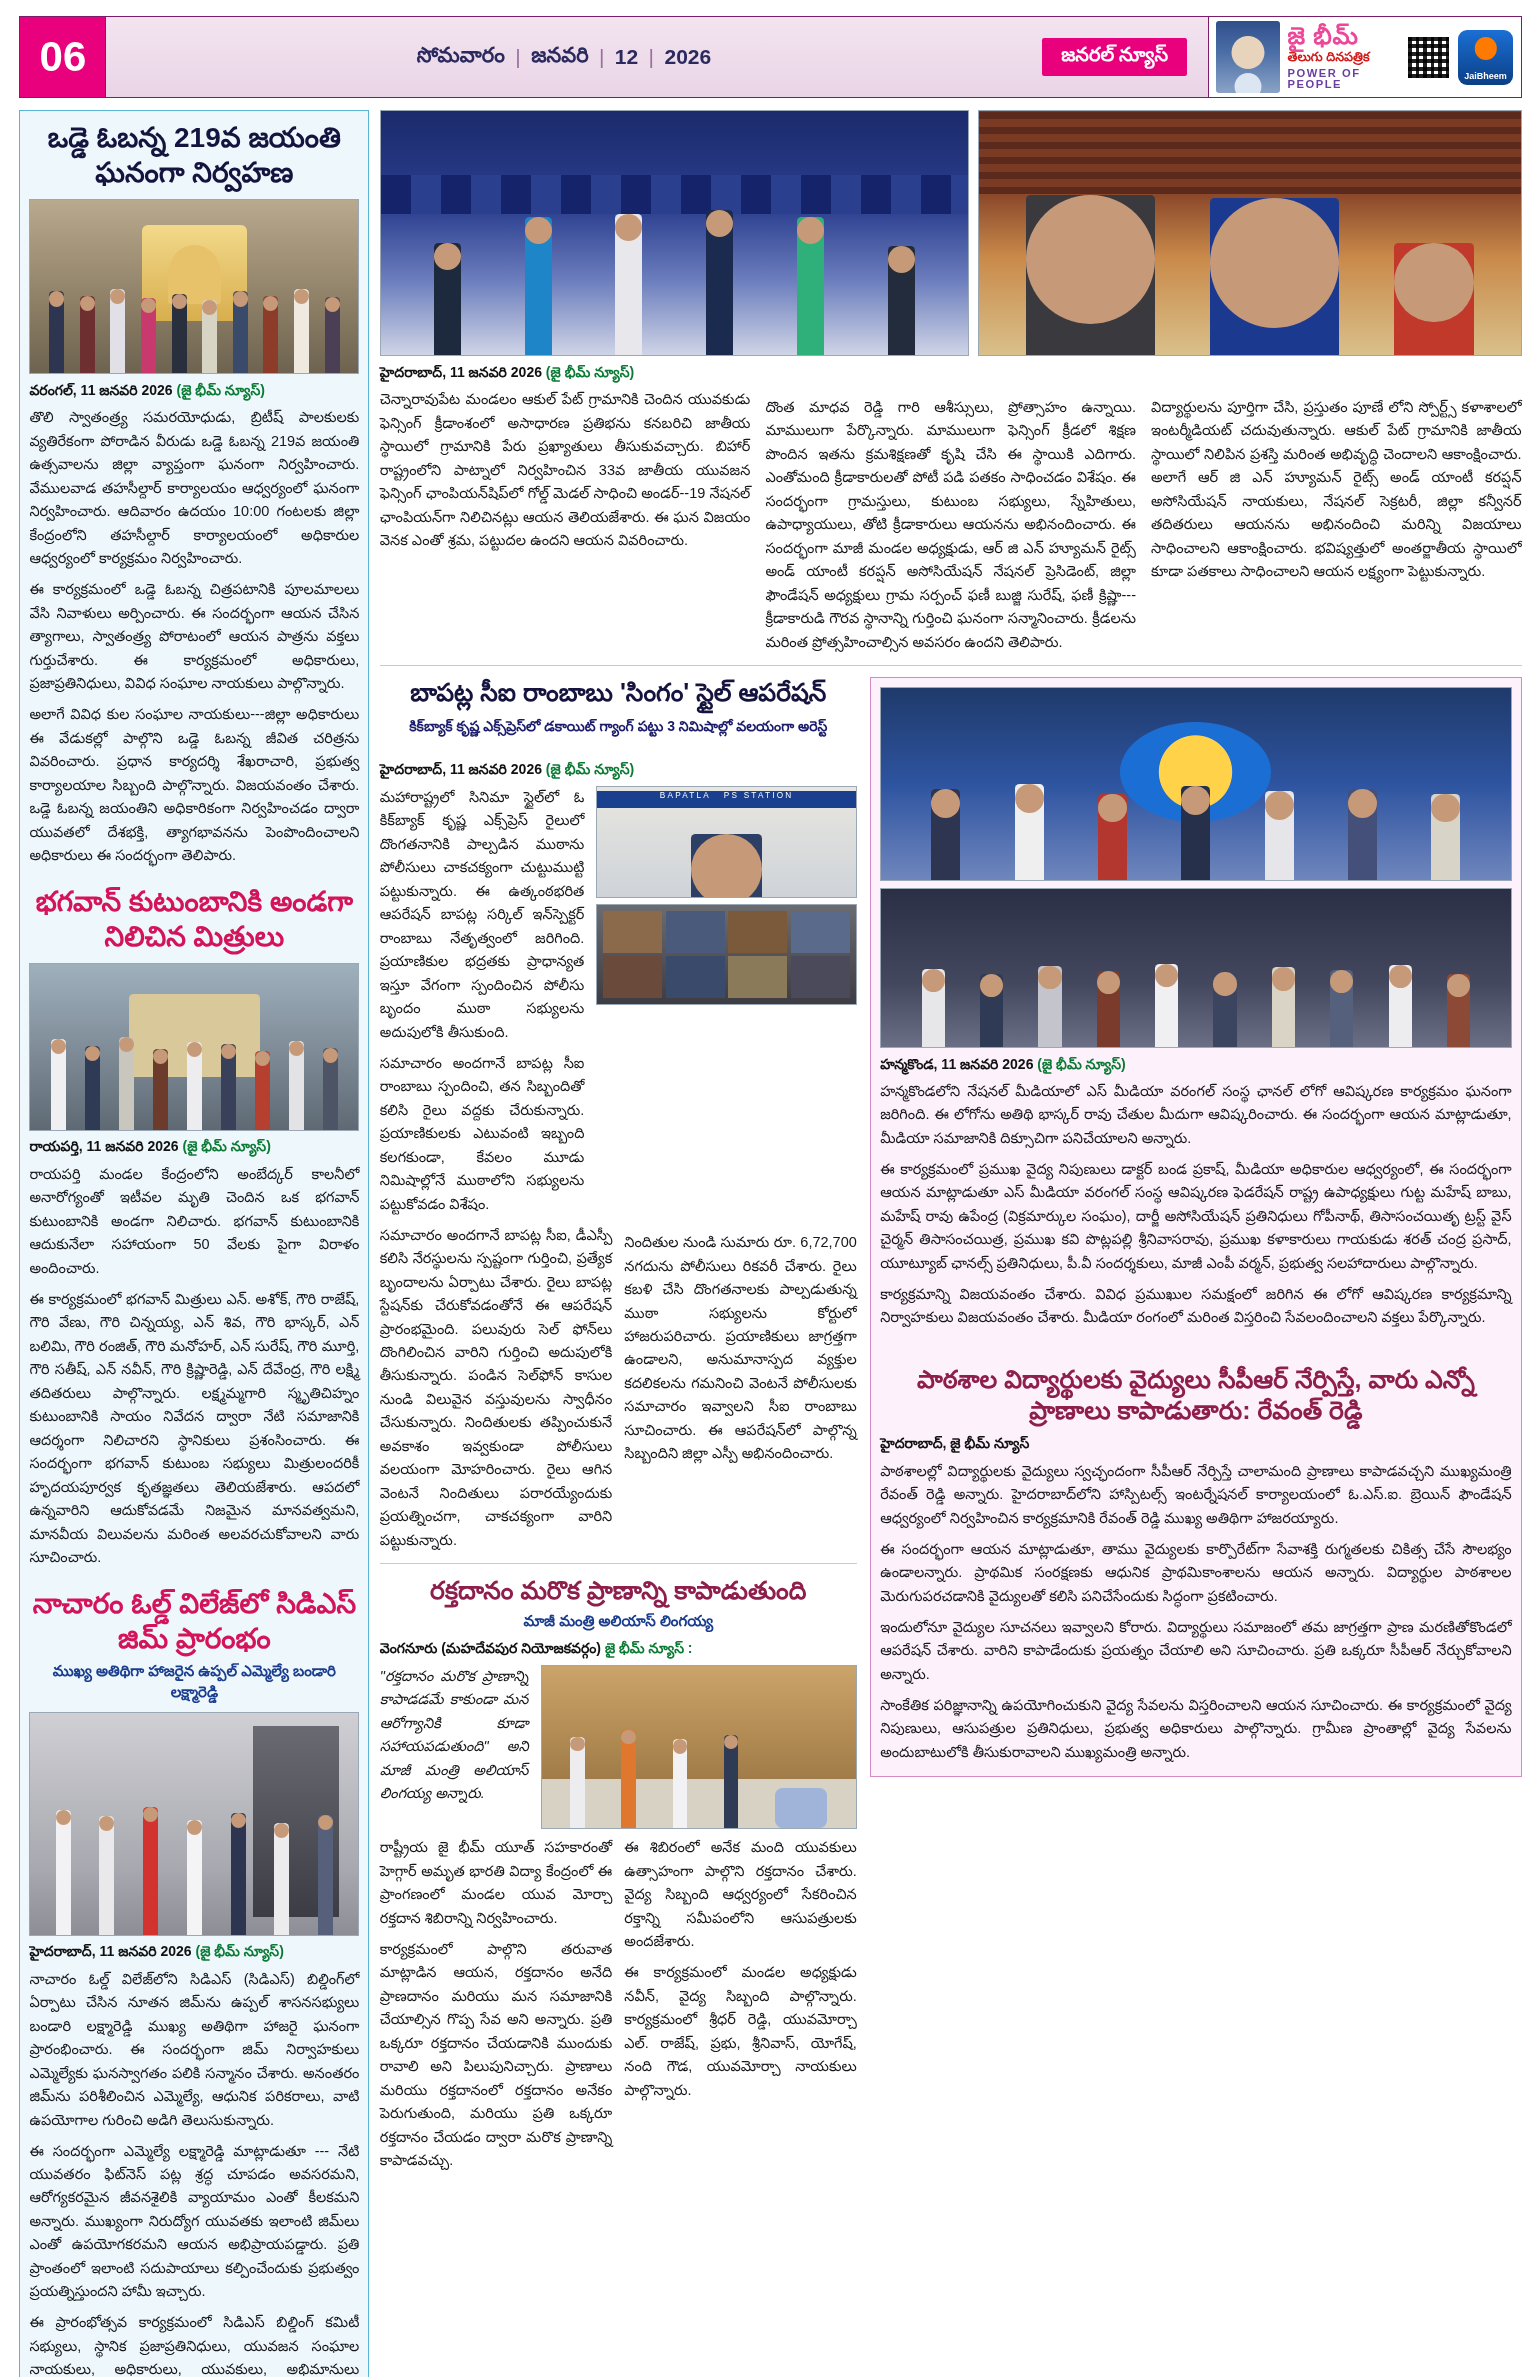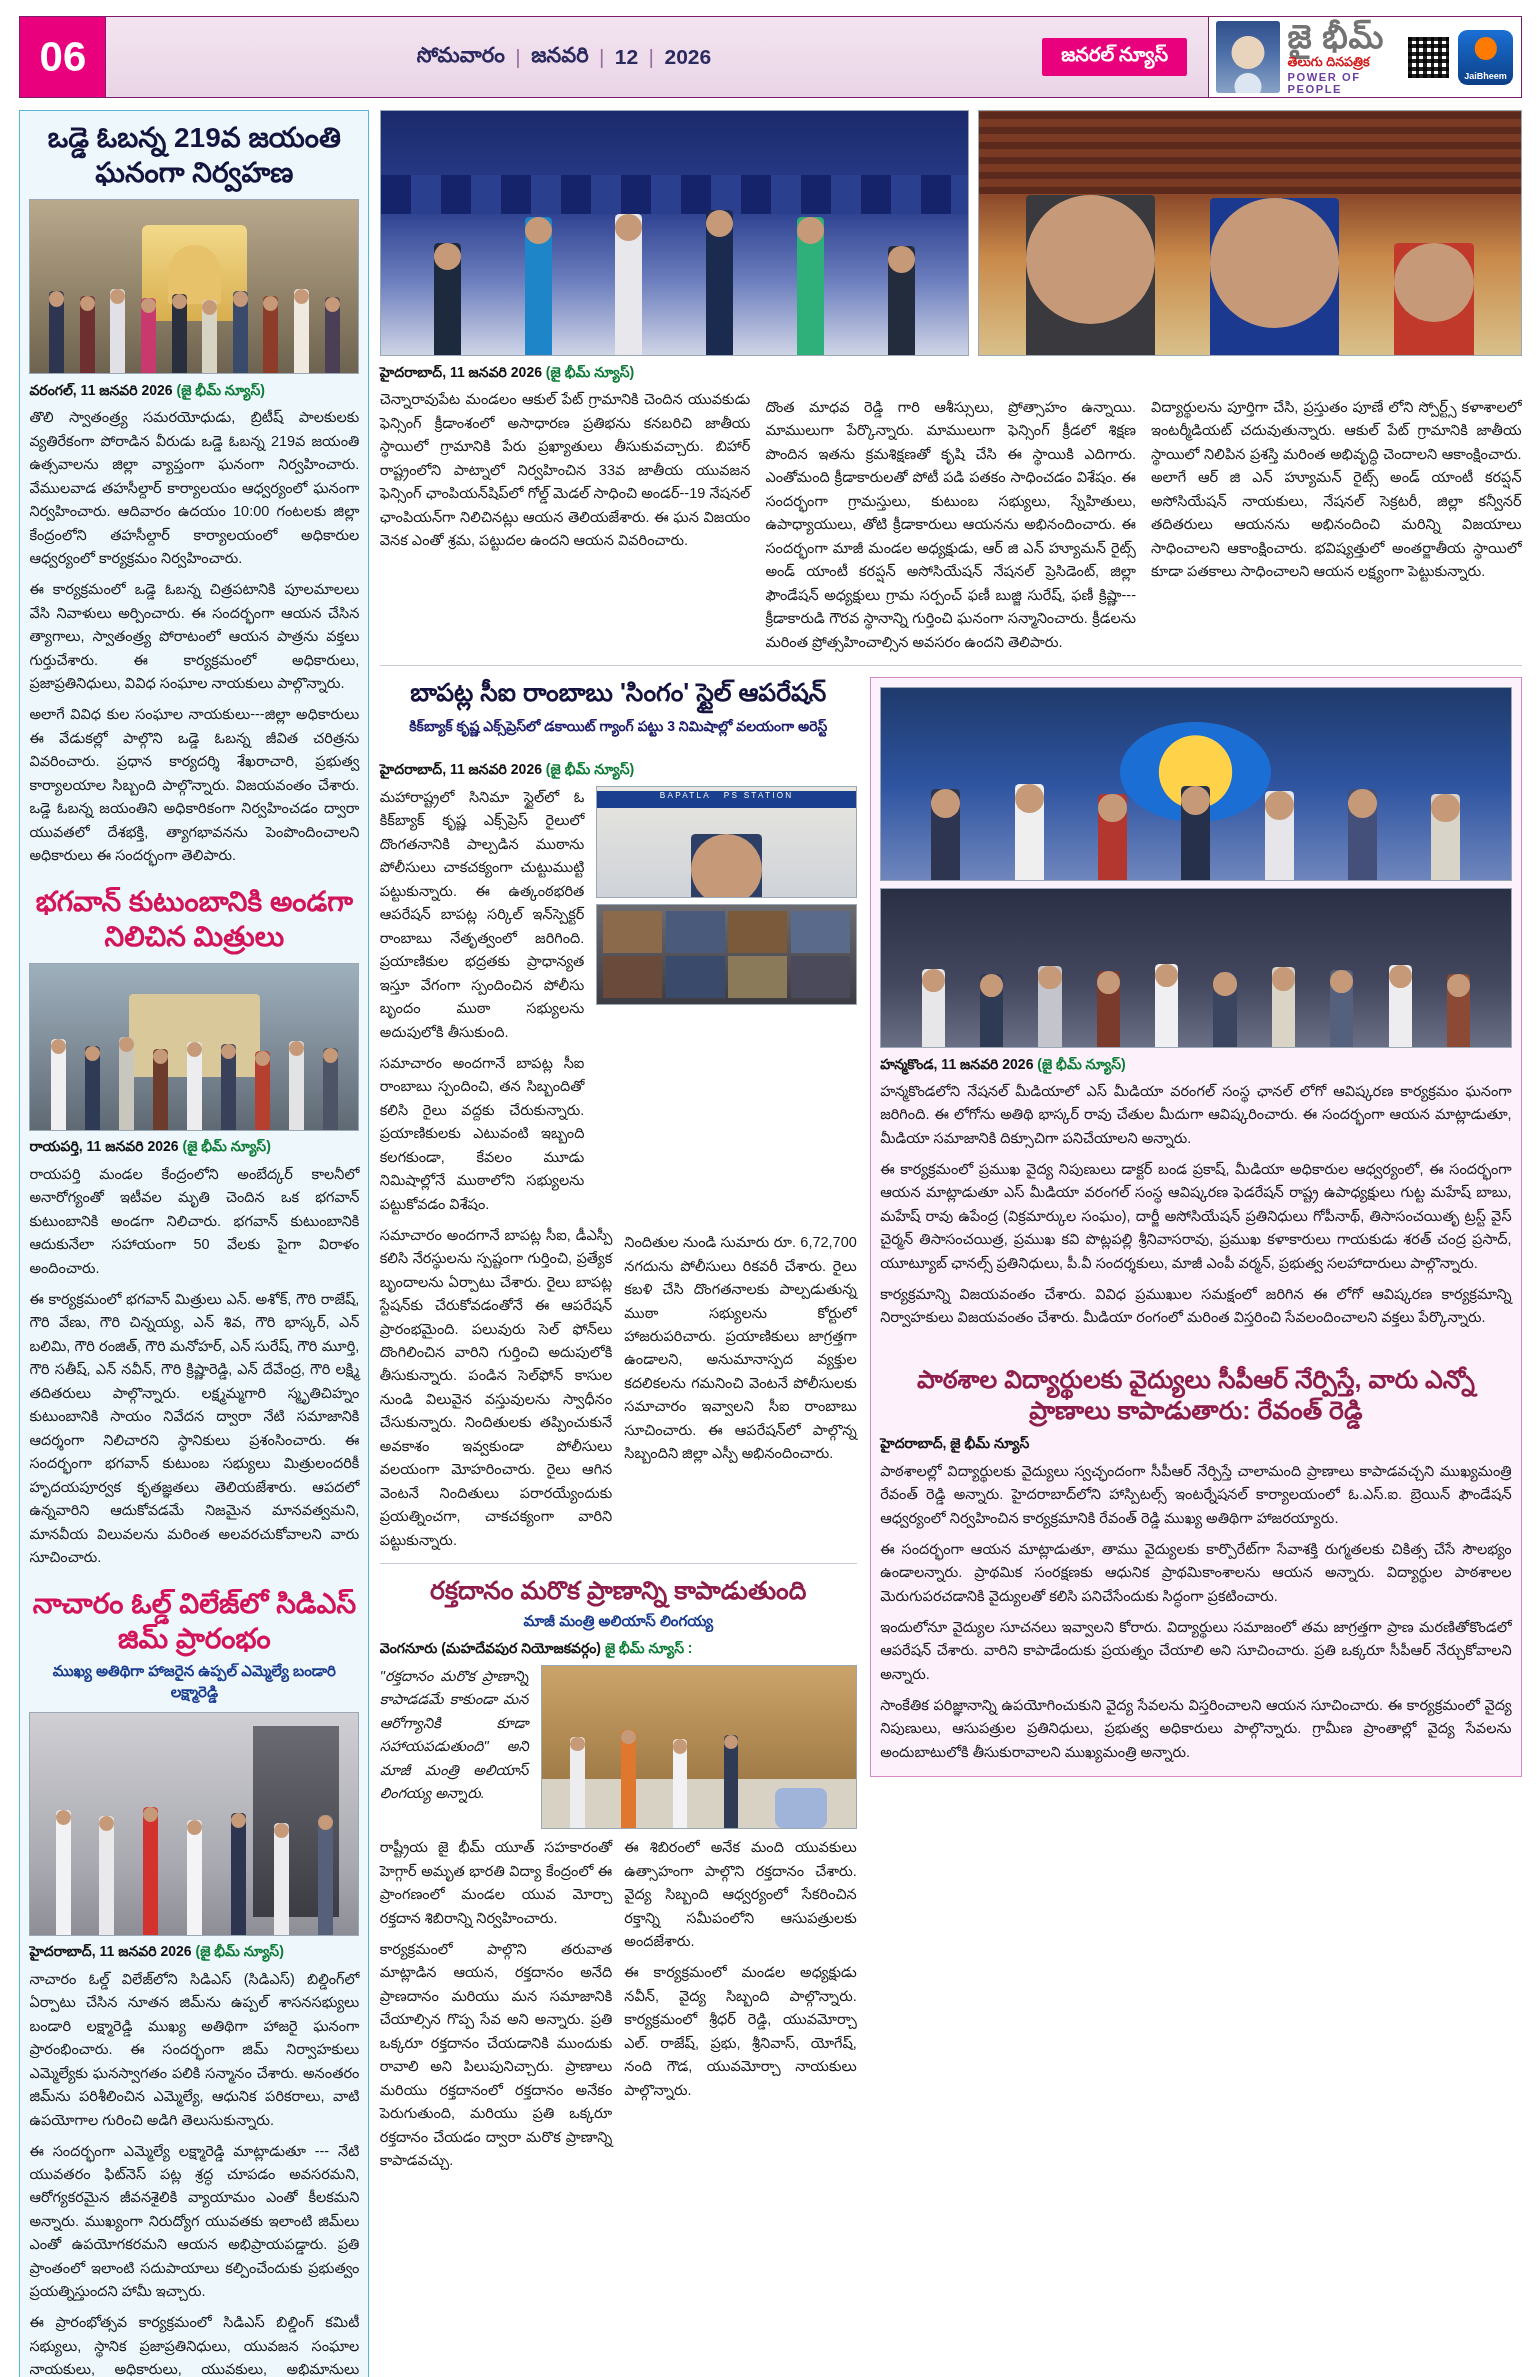--- a/index.html
+++ b/index.html
@@ -82,21 +82,21 @@
   }
   .mh-logo-portrait:after{
     content:"";
     position:absolute; left:50%; top:15px; transform:translateX(-50%);
     width:33px; height:33px; border-radius:50%;
     background:#e8d3bd;
     box-shadow: 0 34px 0 -3px #dce6f2;
   }
   .mh-logo-text { display: flex; flex-direction: column; line-height: 1; }
   .mh-logo-title {
-    font-size: 33px; font-weight: bold; color: #737373; letter-spacing: 0.7px;
+    font-size: 24px; font-weight: bold; color: #ec4899; letter-spacing: 0.7px;
   }
   .mh-logo-sub { font-size: 12.7px; color: #d11a1a; font-weight: bold; margin-top: 3px;}
   .mh-logo-eng { font-size: 11.2px; color: #6a3fa0; font-weight: bold; letter-spacing: 1.5px; margin-top: 3.7px;}
   .mh-logo-app {
     width: 55px; height: 55px; border-radius: 9px;
     background: linear-gradient(180deg,#1b6fd4,#0b3f86);
     color: #fff; font-size: 9px; font-weight: bold;
     display: flex; align-items: flex-end; justify-content: center;
     padding-bottom: 3.7px; flex: none;
     position: relative;

